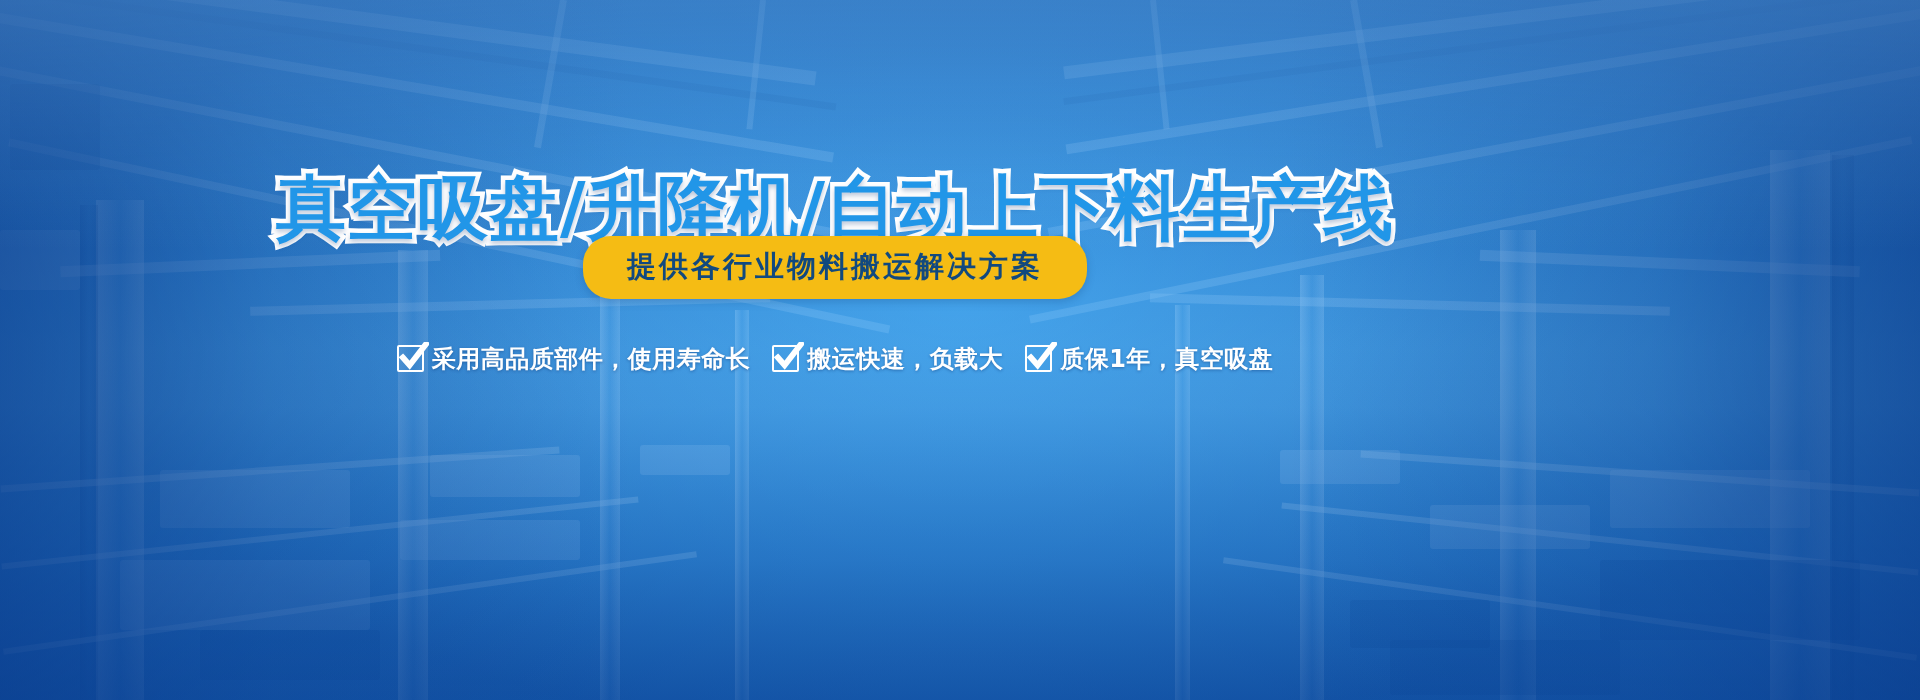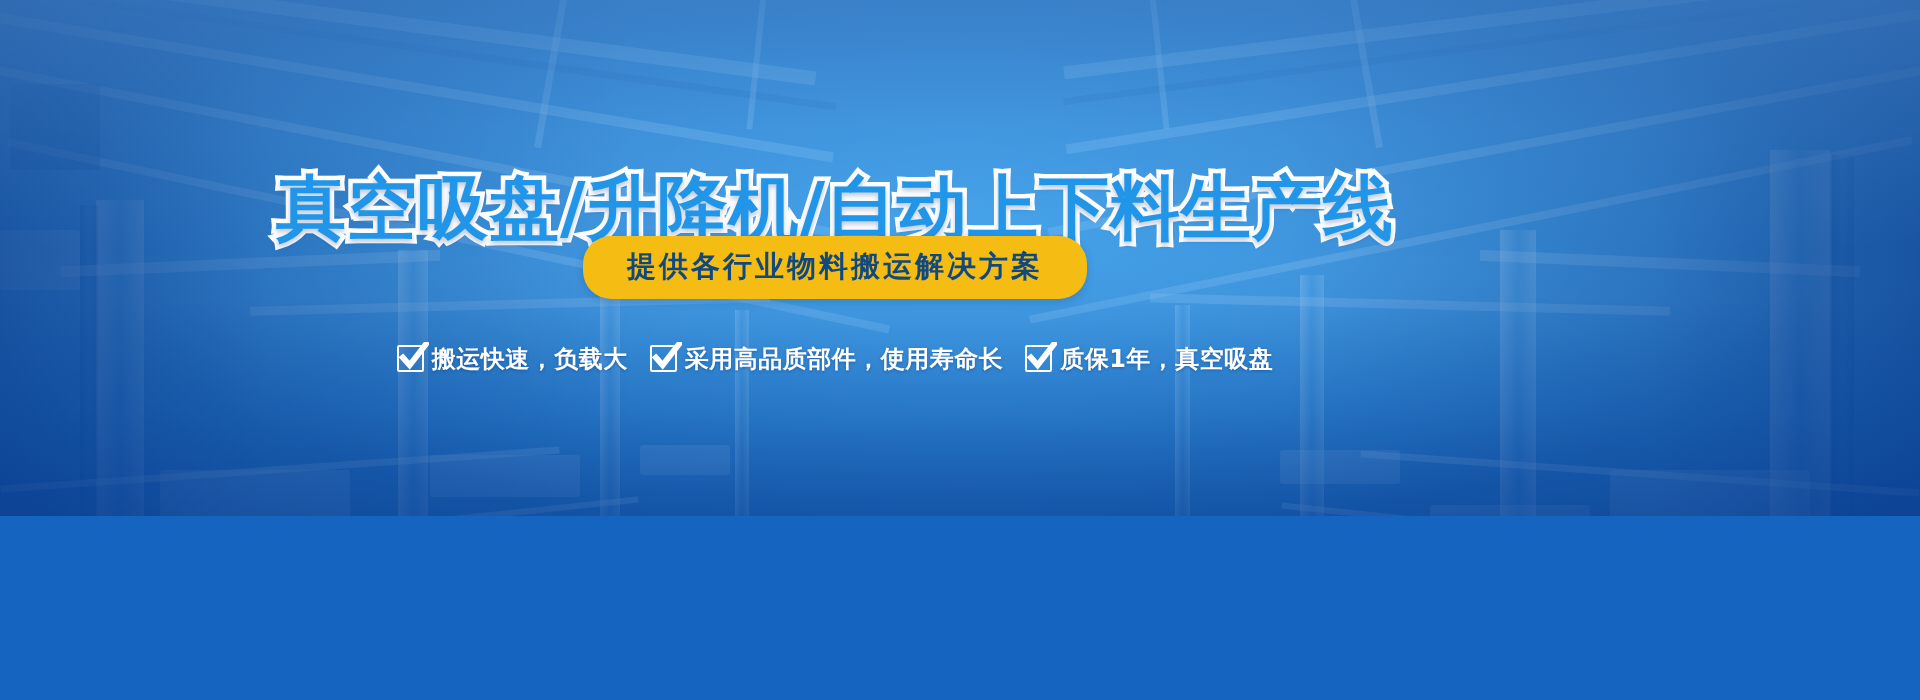--- a/index.html
+++ b/index.html
@@ -5,21 +5,21 @@
 <style>
   html,body{margin:0;padding:0;}
   body{
     width:1920px;height:700px;overflow:hidden;
     font-family:"Liberation Sans","DejaVu Sans",sans-serif;
     background:#1565c0;
   }
 
   
   .banner{
-    position:relative;width:1920px;height:516px;overflow:hidden;
+    position:relative;width:1920px;height:700px;overflow:hidden;
     background:#404040;
   }
 
   
   .photo{position:absolute;inset:0;overflow:hidden;}
 
   
   .photo .base{
     position:absolute;inset:0;
     background:
@@ -210,30 +210,30 @@
       </div>
 
       <div class="features">
 
         <div class="feature">
           <span class="chk">
             <svg viewBox="0 0 32 32" aria-hidden="true">
               <path d="M5 16 L12 24 L29 2" fill="none" stroke="#ffffff" stroke-width="6" stroke-linecap="square" stroke-linejoin="miter"></path>
             </svg>
           </span>
-          <span class="feature-label">搬运快速，负载大</span>
+          <span class="feature-label">采用高品质部件，使用寿命长</span>
         </div>
 
         <div class="feature">
           <span class="chk">
             <svg viewBox="0 0 32 32" aria-hidden="true">
               <path d="M5 16 L12 24 L29 2" fill="none" stroke="#ffffff" stroke-width="6" stroke-linecap="square" stroke-linejoin="miter"></path>
             </svg>
           </span>
-          <span class="feature-label">采用高品质部件，使用寿命长</span>
+          <span class="feature-label">搬运快速，负载大</span>
         </div>
 
         <div class="feature">
           <span class="chk">
             <svg viewBox="0 0 32 32" aria-hidden="true">
               <path d="M5 16 L12 24 L29 2" fill="none" stroke="#ffffff" stroke-width="6" stroke-linecap="square" stroke-linejoin="miter"></path>
             </svg>
           </span>
           <span class="feature-label">质保1年，真空吸盘</span>
         </div>

